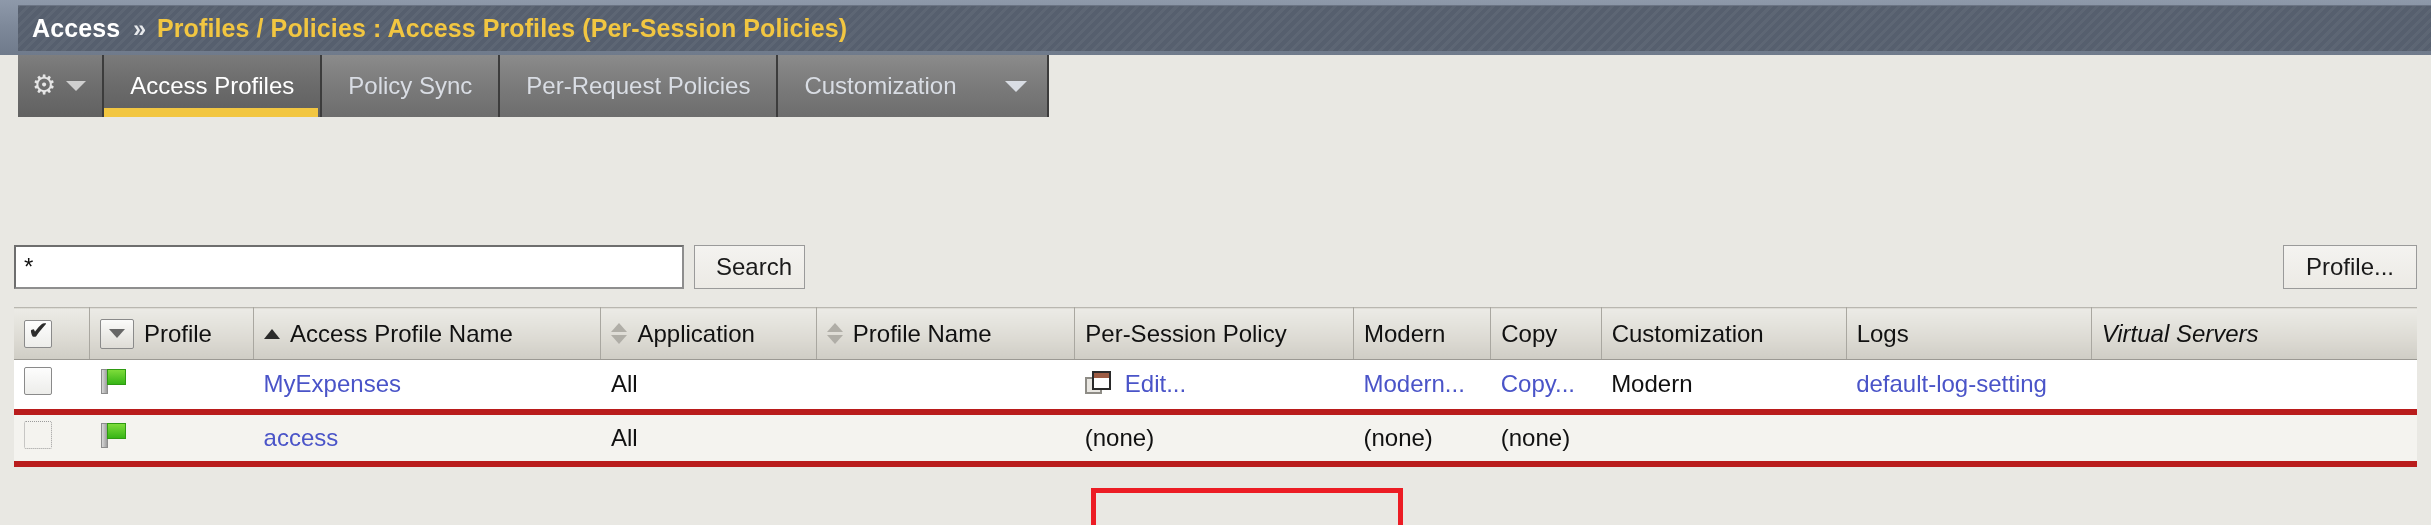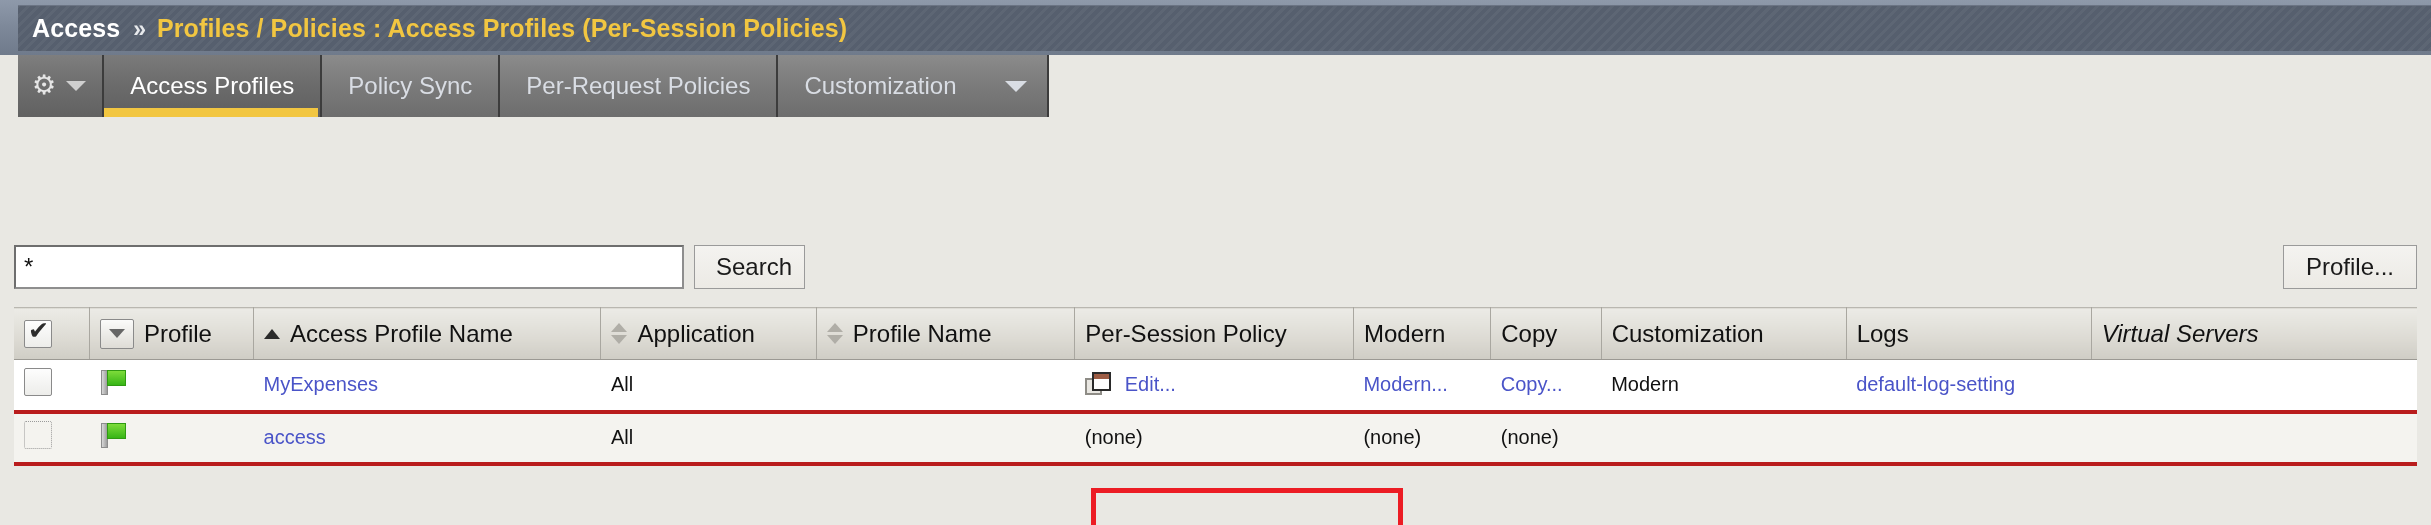--- a/index.html
+++ b/index.html
@@ -175,22 +175,22 @@
     border-bottom: 9px solid #b0aea7;
   }
   .sort-both i.dn {
     width: 0; height: 0;
     border-left: 8px solid transparent;
     border-right: 8px solid transparent;
     border-top: 9px solid #b0aea7;
   }
 
   table.grid tbody td {
-    font-size: 20px; color: #111; height: 52px; padding: 0 10px;
-    border-bottom: 4px solid #b91c1c;
+    font-size: 24px; color: #111; height: 52px; padding: 0 10px;
+    border-bottom: 6px solid #b91c1c;
     white-space: nowrap; overflow: hidden;
     vertical-align: middle;
   }
   tr.row-a td { background: #ffffff; }
   tr.row-b td { background: #f4f3ef; }
   td.cell-pad-left { padding-left: 14px; }
   a.link { color: #4a54c8; text-decoration: none; cursor: pointer; }
 
   
   .flag { display: inline-block; width: 30px; height: 30px; position: relative; }

